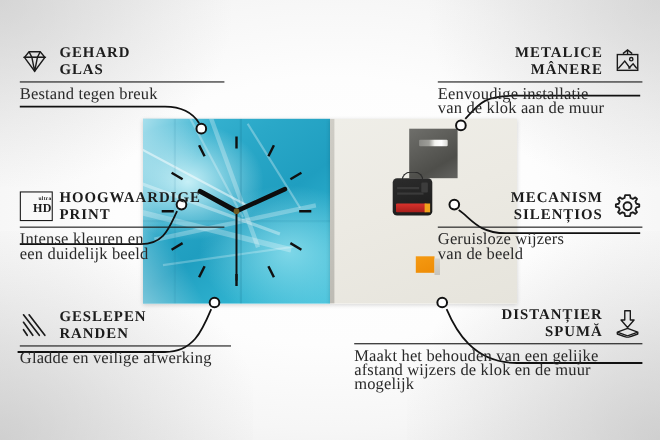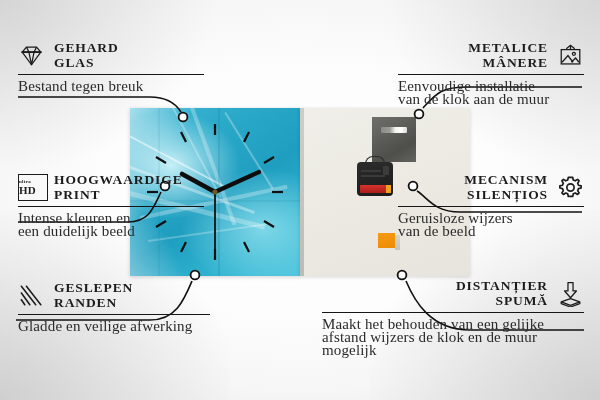--- a/index.html
+++ b/index.html
@@ -107,21 +107,21 @@
 
   #f-glas   {left:18px; top:40px;  width:186px;}
   #f-print  {left:18px; top:172px; width:186px;}
   #f-randen {left:18px; top:280px; width:192px;}
   #f-manere {right:16px;top:40px;  width:186px;}
   #f-mecanism{right:16px;top:172px;width:186px;}
   #f-dist   {right:16px;top:278px; width:262px;}
 
   .hd-badge{
     width:28px;height:25px;border:1.6px solid #1b1b1b;
-    display:flex;flex-direction:column;align-items:flex-start;justify-content:center;
+    display:flex;flex-direction:column;align-items:flex-end;justify-content:center;
     line-height:1;
   }
   .hd-badge .u{font-size:5px;font-weight:700;letter-spacing:.3px;color:#1b1b1b;}
   .hd-badge .h{font-size:11px;font-weight:700;letter-spacing:.2px;color:#1b1b1b;margin-top:1px;}
 </style>
 </head>
 <body>
 
 <div id="stage">
 

